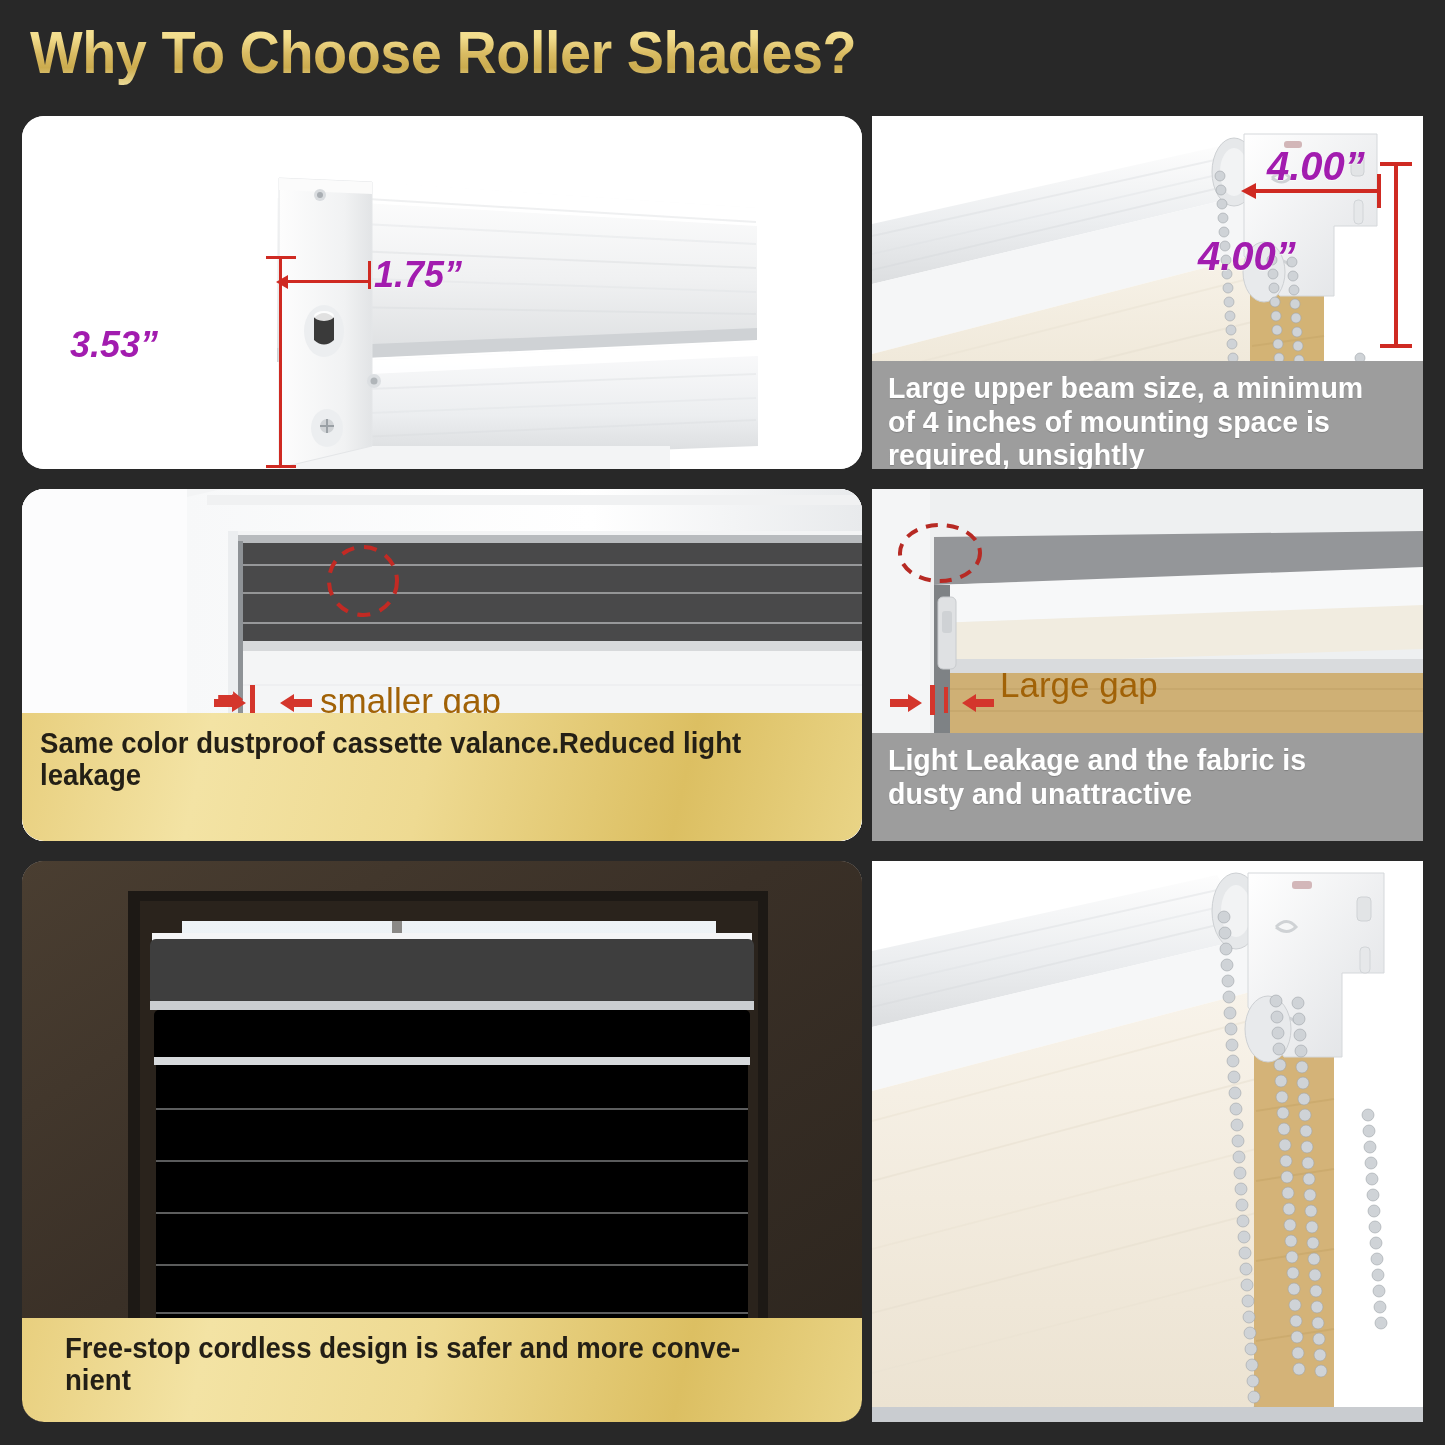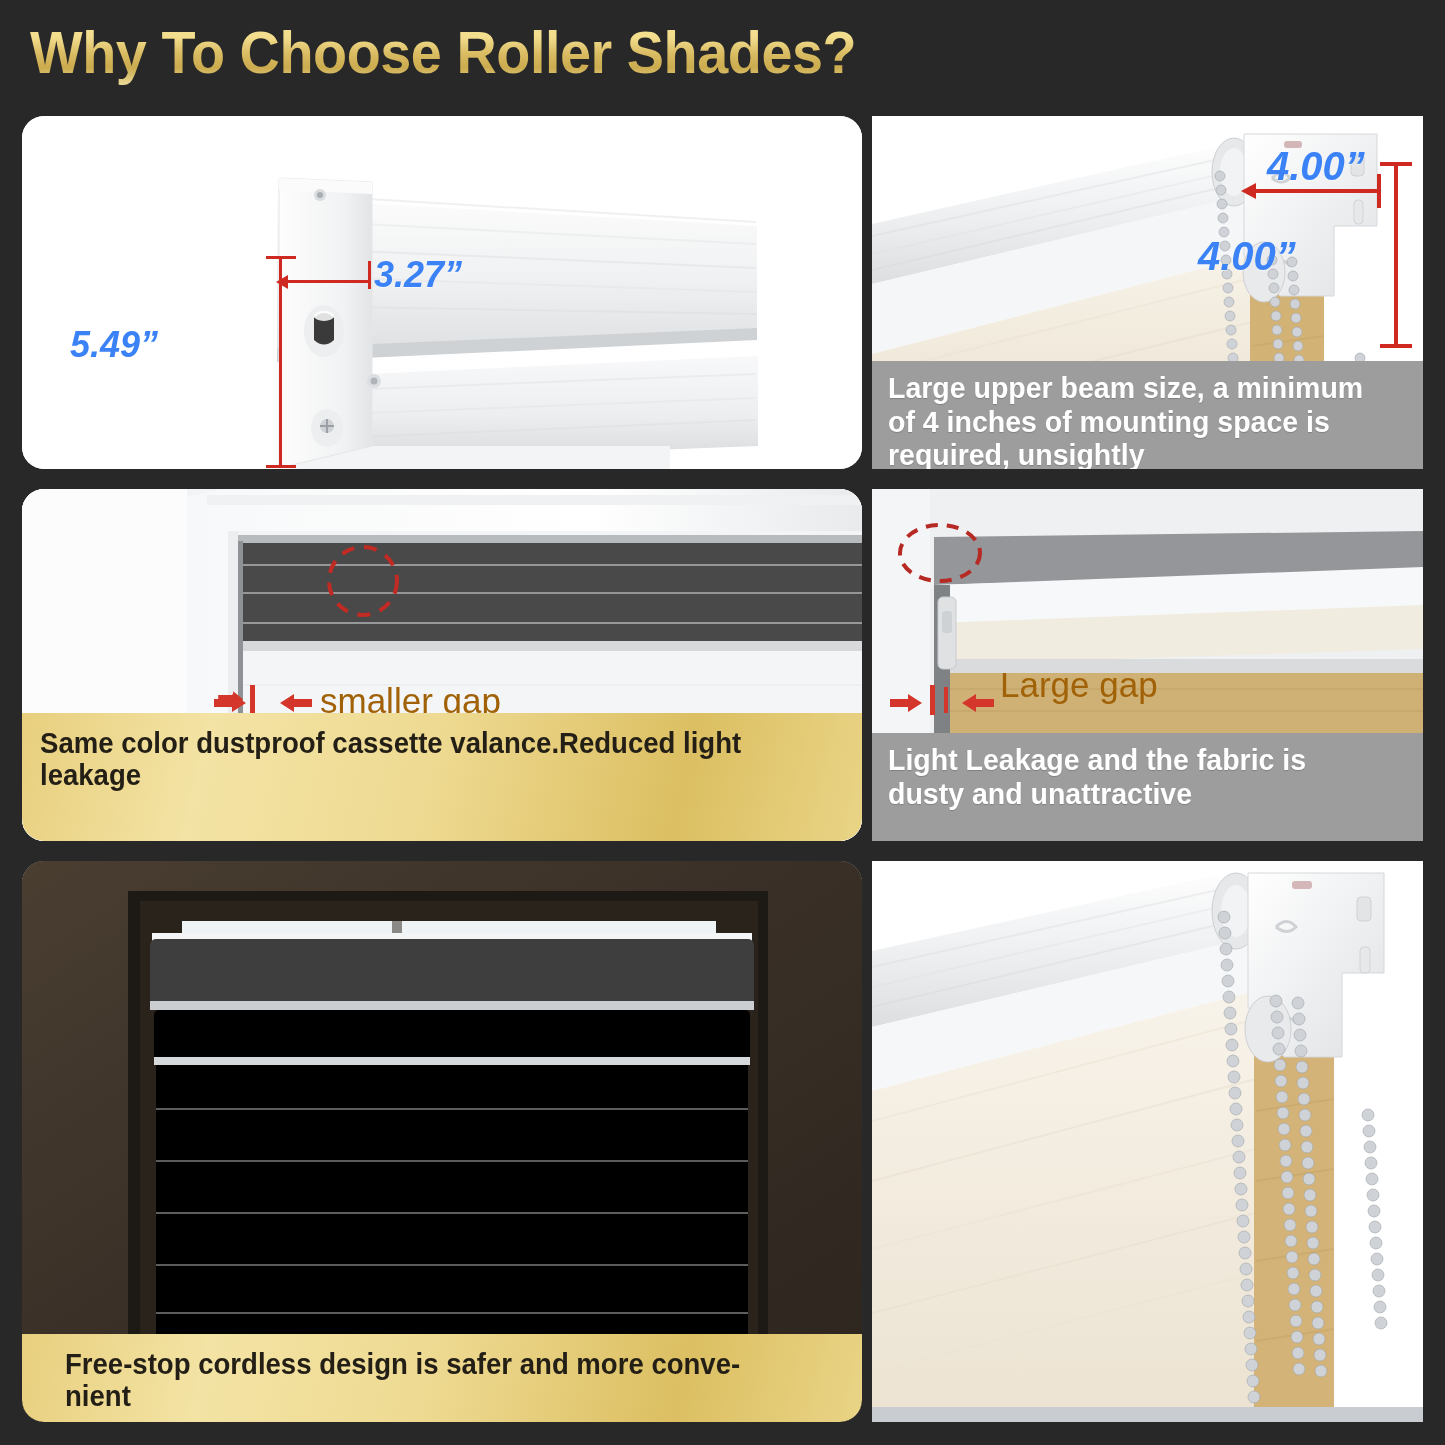--- a/index.html
+++ b/index.html
@@ -48,21 +48,21 @@
   
   .fabric-white {
     background:
       repeating-linear-gradient(92deg, rgba(0,0,0,.035) 0px, rgba(0,0,0,.035) 1px, rgba(255,255,255,0) 1px, rgba(255,255,255,0) 4px),
       repeating-linear-gradient(0deg, rgba(0,0,0,.022) 0px, rgba(0,0,0,.022) 1px, rgba(255,255,255,0) 1px, rgba(255,255,255,0) 5px),
       linear-gradient(180deg,#ffffff 0%,#f2f3f4 50%,#e8eaec 100%);
   }
 
   
   .dim {
-    position:absolute; color:#3b82f6; font-weight:bold; font-style:italic;
+    position:absolute; color:#a21caf; font-weight:bold; font-style:italic;
     white-space:nowrap; text-shadow:0 1px 0 rgba(255,255,255,.55);
   }
   .dimline { position:absolute; background:#cf2a22; }
   .gaplabel { position:absolute; color:#a16207; font-weight:normal; white-space:nowrap; }
 
   svg { display:block; }
 </style>
 </head>
 <body>
 
@@ -130,26 +130,26 @@
 
         <circle cx="352" cy="265" r="7" fill="#dcdfe2"></circle>
         <circle cx="352" cy="265" r="3.5" fill="#b0b5b9"></circle>
       </svg>
 
       <div class="dimline" style="left:258px; top:164px; width:90px; height:3px;"></div>
       <svg style="position:absolute; left:250px; top:156px;" width="20" height="20">
         <polygon points="16,3 16,17 4,10" fill="#cf2a22"></polygon>
       </svg>
       <div class="dimline" style="left:346px; top:145px; width:3px; height:28px;"></div>
-      <div class="dim" style="left:352px; top:138px; font-size:36px;">3.27”</div>
+      <div class="dim" style="left:352px; top:138px; font-size:36px;">1.75”</div>
 
       <div class="dimline" style="left:257px; top:140px; width:3px; height:212px;"></div>
       <div class="dimline" style="left:244px; top:140px; width:30px; height:3px;"></div>
       <div class="dimline" style="left:244px; top:349px; width:30px; height:3px;"></div>
-      <div class="dim" style="left:48px; top:208px; font-size:36px;">5.49”</div>
+      <div class="dim" style="left:48px; top:208px; font-size:36px;">3.53”</div>
     </div>
 
   </div>
 
   <div class="card bad" style="left:872px; top:116px; width:551px; height:353px;">
     <div class="photo" style="height:353px; background:#ffffff;">
       <svg width="551" height="353" viewBox="0 0 551 353">
         <defs>
           <linearGradient id="tube2" x1="0" y1="0" x2="0" y2="1">
             <stop offset="0%" stop-color="#fdfdfd"></stop>
@@ -455,21 +455,21 @@
 
         <g>
           <path d="M452 520 q-16 26 -10 48 q6 28 26 36 q18 6 26 -10 l8 -72 z" fill="#f2cfb6"></path>
           <path d="M452 520 q-18 34 -8 58 q10 24 30 28" fill="none" stroke="#e2b493" stroke-width="3"></path>
           <rect x="442" y="504" width="16" height="22" rx="4" fill="#9fb6c6"></rect>
           <path d="M468 560 q12 18 6 36" fill="none" stroke="#e2b493" stroke-width="3"></path>
         </g>
       </svg>
     </div>
 
-    <div class="cap good" style="height:88px;padding-left:43px;">
+    <div class="cap good" style="height:104px;padding-left:43px;">
       <div class="cap-txt">Free-stop cordless design is safer and more conve-nient</div>
     </div>
   </div>
 
   <div class="card bad" style="left:872px; top:861px; width:551px; height:561px;">
     <div class="photo" style="height:561px; background:#ffffff;">
       <svg width="551" height="561" viewBox="0 0 551 561">
         <defs>
           <linearGradient id="tube6" x1="0" y1="0" x2="0" y2="1">
             <stop offset="0%" stop-color="#fdfdfd"></stop>

